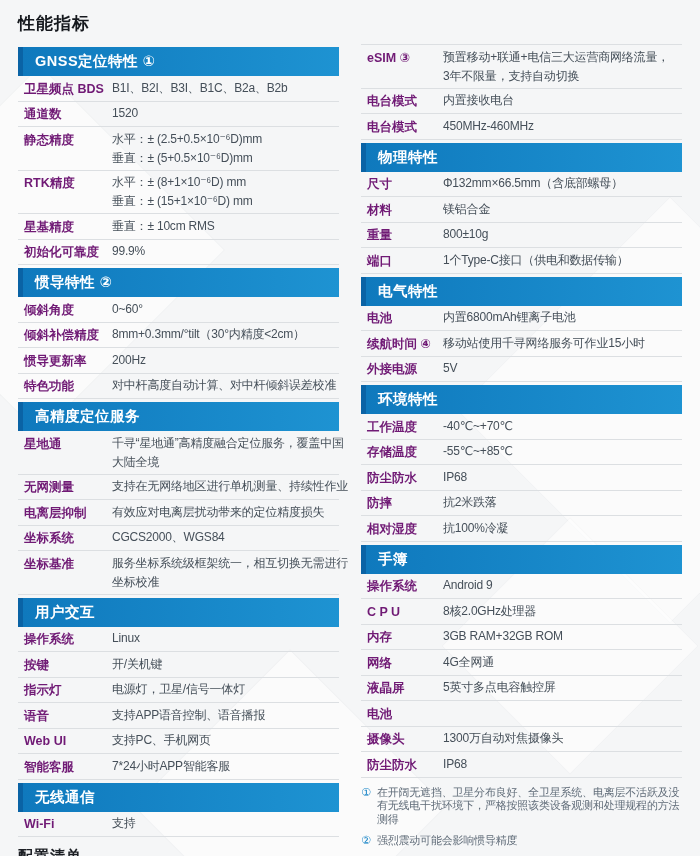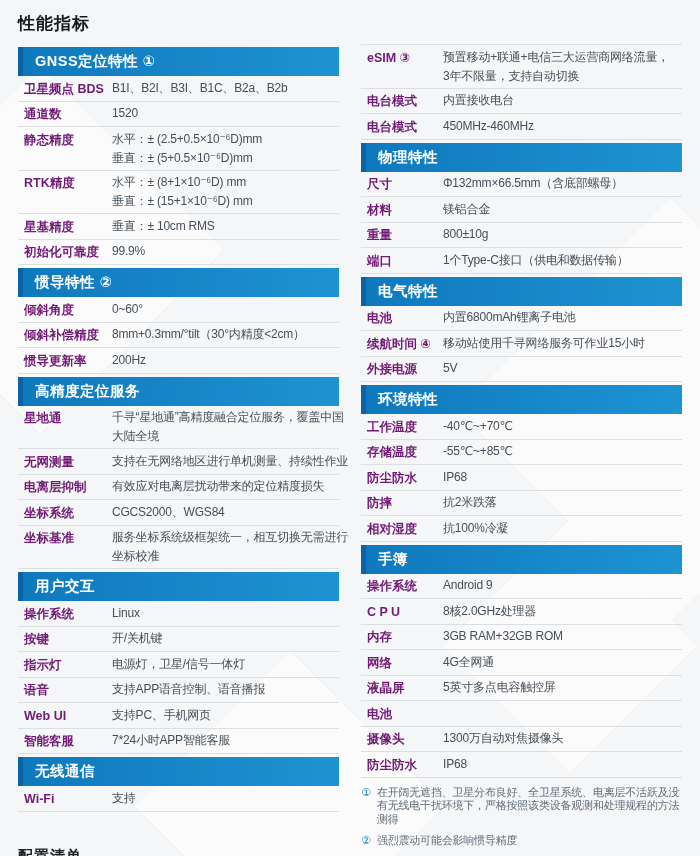--- a/index.html
+++ b/index.html
@@ -122,20 +122,26 @@
             <div class="value">
               <div class="vline">8mm+0.3mm/°tilt（30°内精度&lt;2cm）</div>
             </div>
           </div>
           <div class="row">
             <div class="label">惯导更新率</div>
             <div class="value">
               <div class="vline">200Hz</div>
             </div>
           </div>
+          <div class="row">
+            <div class="label">特色功能</div>
+            <div class="value">
+              <div class="vline">对中杆高度自动计算、对中杆倾斜误差校准</div>
+            </div>
+          </div>
         </div>
       </div>
       <div class="section">
         <div class="sec-header">高精度定位服务</div>
         <div class="sec-body">
           <div class="row">
             <div class="label">星地通</div>
             <div class="value">
               <div class="vline">千寻“星地通”高精度融合定位服务，覆盖中国</div>
               <div class="vline">大陆全境</div>

